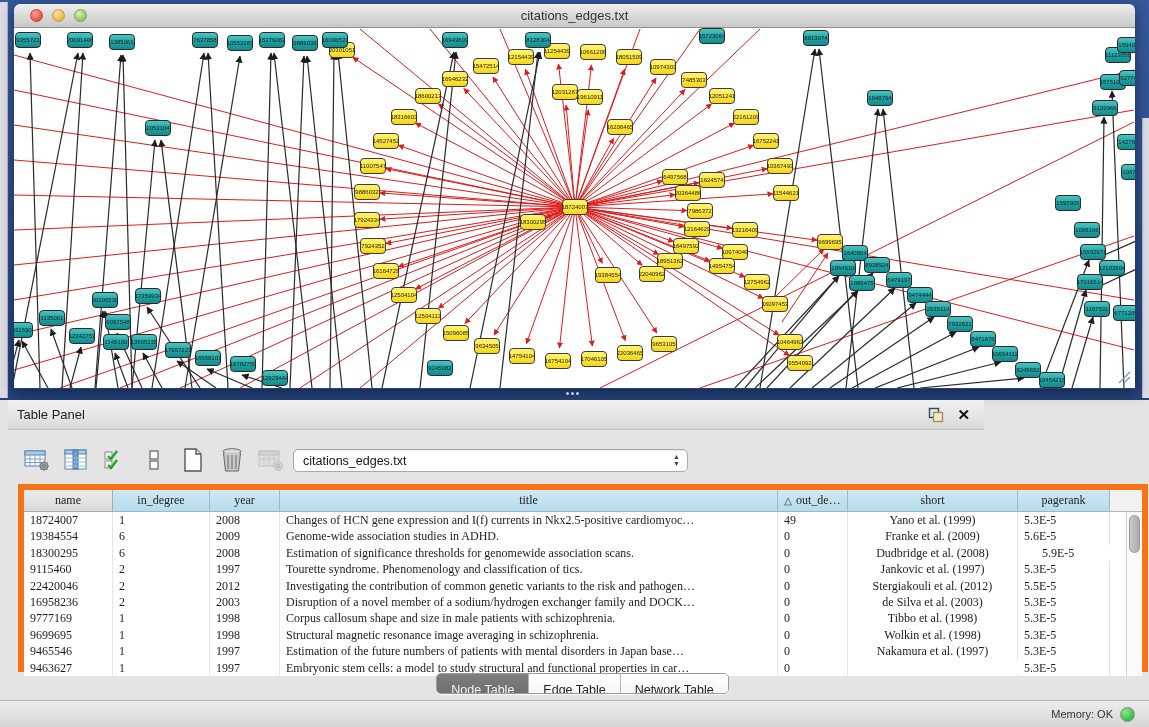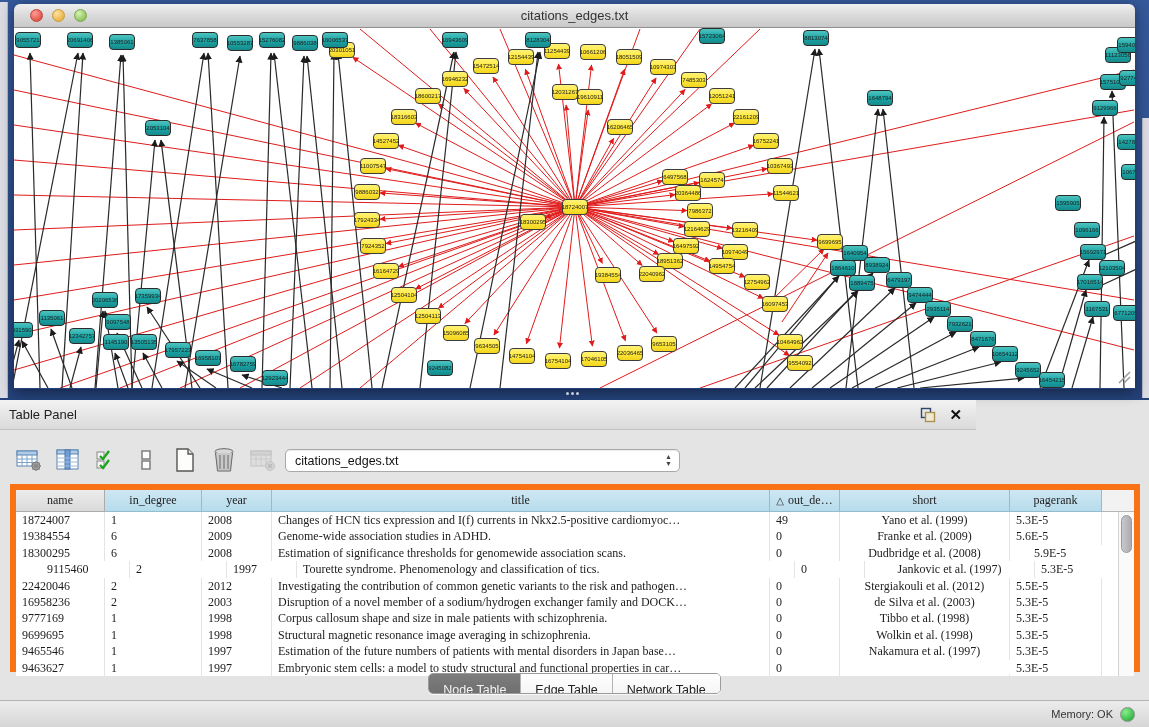--- a/index.html
+++ b/index.html
@@ -28,21 +28,21 @@
     display:flex; align-items:center; justify-content:center; z-index:2; }
   .gnode span { font-size:6px; line-height:6px; color:#222; white-space:nowrap; letter-spacing:0; }
   .gnode.y { background:linear-gradient(180deg,#fff27a 0%,#ffe93f 45%,#f2d51e 100%); }
   .gnode.t { background:linear-gradient(180deg,#4fc3c0 0%,#1ca6a6 50%,#158a8c 100%); border-color:#2b2b2b; }
   #resize-grip { position:absolute; right:4px; bottom:4px; width:16px; height:16px; z-index:3; }
 
   #splitter-grip { position:absolute; left:566px; top:392px; width:14px; height:6px; display:flex; gap:2px; }
   #splitter-grip i { width:3px; height:3px; background:#c6cede; border-radius:50%; }
 
   
-  #table-panel { position:absolute; left:0; top:400px; width:976px; height:300px; background:#e4e4e4; }
+  #table-panel { position:absolute; left:8px; top:400px; width:976px; height:300px; background:#e4e4e4; }
   #panel-titlebar { position:relative; height:30px; background:linear-gradient(180deg,#f2f2f2,#dadada);
     border-bottom:1px solid #c2c2c2; }
   #panel-title { position:absolute; left:9px; top:7px; font-size:13px; color:#222; }
   #float-icon { position:absolute; right:40px; top:7px; width:16px; height:16px; }
   #close-icon { position:absolute; right:14px; top:6px; font-size:15px; font-weight:bold; color:#111; cursor:default; }
 
   #toolbar { position:absolute; left:14px; top:42px; height:36px; display:flex; align-items:center; gap:9px; }
   .tbtn { width:30px; height:30px; display:flex; align-items:center; justify-content:center; border-radius:4px; }
   .tbtn.disabled { opacity:.45; }
   #fx-label { font-family:"Liberation Serif",serif; font-style:italic; font-weight:bold; font-size:15px; color:#111; }
@@ -681,21 +681,21 @@
         <div class="th" style="width: 92px;">
           <span>pagerank</span>
         </div>
         <div class="th filler" style="flex: 1 1 0%;"></div>
       </div>
     <div id="grid-body">
         <div class="tr">
           <div class="td" style="width: 89px;">18724007</div>
           <div class="td" style="width: 97px;">1</div>
           <div class="td" style="width: 70px;">2008</div>
-          <div class="td" style="width: 498px;">Changes of HCN tics expression and I(f) currents in Nkx2.5-positive cardiomyoc…</div>
+          <div class="td" style="width: 498px;">Changes of HCN gene expression and I(f) currents in Nkx2.5-positive cardiomyoc…</div>
           <div class="td" style="width: 70px;">49</div>
           <div class="td center" style="width: 170px;">Yano et al. (1999)</div>
           <div class="td" style="width: 92px;">5.3E-5</div>
         </div>
         <div class="tr">
           <div class="td" style="width: 89px;">19384554</div>
           <div class="td" style="width: 97px;">6</div>
           <div class="td" style="width: 70px;">2009</div>
           <div class="td" style="width: 498px;">Genome-wide association studies in ADHD.</div>
           <div class="td" style="width: 70px;">0</div>
@@ -705,21 +705,21 @@
         <div class="tr">
           <div class="td" style="width: 89px;">18300295</div>
           <div class="td" style="width: 97px;">6</div>
           <div class="td" style="width: 70px;">2008</div>
           <div class="td" style="width: 498px;">Estimation of significance thresholds for genomewide association scans.</div>
           <div class="td" style="width: 70px;">0</div>
           <div class="td center" style="width: 170px;">Dudbridge et al. (2008)</div>
           <div class="td" style="width: 92px; margin-left: 18px;">5.9E-5</div>
         </div>
         <div class="tr">
-          <div class="td" style="width: 89px; margin-left: 25px;">9115460</div>
+          <div class="td" style="width: 89px;">9115460</div>
           <div class="td" style="width: 97px;">2</div>
           <div class="td" style="width: 70px;">1997</div>
           <div class="td" style="width: 498px;">Tourette syndrome. Phenomenology and classification of tics.</div>
           <div class="td" style="width: 70px;">0</div>
           <div class="td center" style="width: 170px;">Jankovic et al. (1997)</div>
           <div class="td" style="width: 92px;">5.3E-5</div>
         </div>
         <div class="tr">
           <div class="td" style="width: 89px;">22420046</div>
           <div class="td" style="width: 97px;">2</div>

